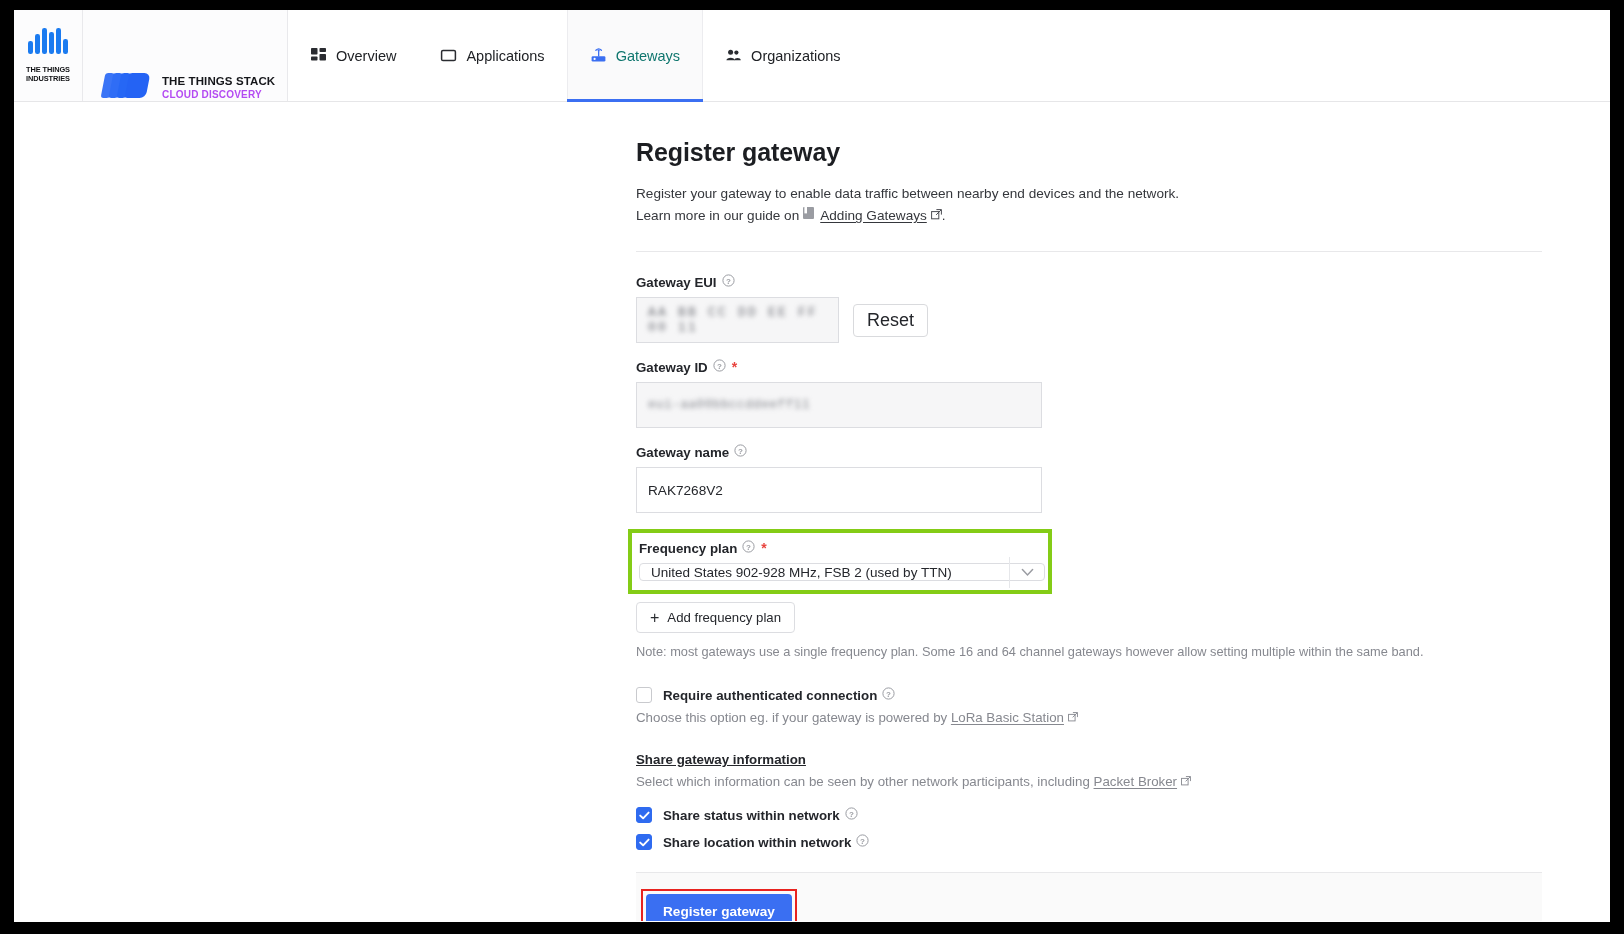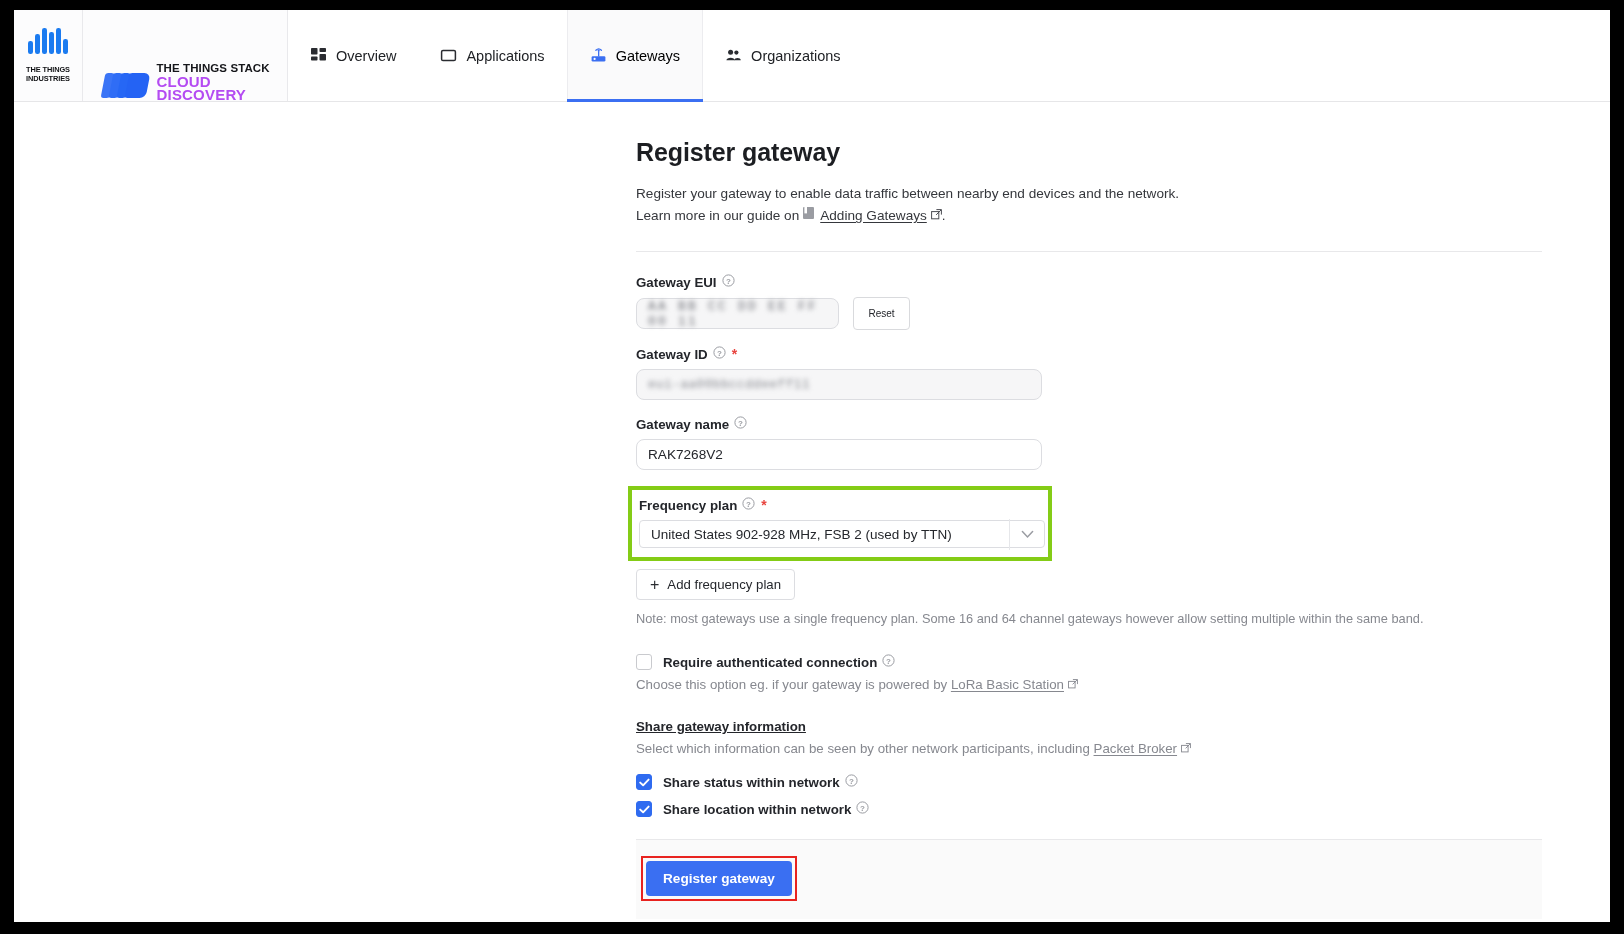--- a/index.html
+++ b/index.html
@@ -69,33 +69,33 @@
     position: absolute; top: 2px; width: 15px; height: 25px;
     background: #2667f5; border-radius: 3px 9px 9px 3px;
     transform: skewX(-11deg);
   }
   .stack-glyph span:nth-child(1) { left: 0px;  background: #3a74f6; }
   .stack-glyph span:nth-child(2) { left: 8px;  background: #2f6df6; }
   .stack-glyph span:nth-child(3) { left: 16px; background: #2667f5; }
   .stack-glyph span:nth-child(4) { left: 24px; width: 21px; border-radius: 3px 6px 6px 3px; background: #2463f4; }
   .stack-text { line-height: 13px; }
   .stack-l1 { font-size: 11.5px; font-weight: bold; color: #15161a; letter-spacing: 0.1px; }
-  .stack-l2 { font-size: 15px; font-weight: bold; color: #b44bf2; letter-spacing: 0.2px; }
+  .stack-l2 { font-size: 10px; font-weight: bold; color: #b44bf2; letter-spacing: 0.2px; }
 
   .nav-tabs { display: flex; align-items: stretch; }
   .nav-tab {
     display: flex; align-items: center; gap: 9px;
     padding: 4px 22px;
     font-size: 14.5px; color: #202226;
     position: relative;
     cursor: pointer;
     background: transparent;
   }
   .nav-tab.active {
-    color: #000000;
+    color: #0f766e;
     background: #fafafb;
     border-left: 1px solid #ececef;
     border-right: 1px solid #ececef;
   }
   .nav-tab.active::after {
     content: ""; position: absolute; left: -1px; right: -1px; bottom: -1px;
     height: 3px; background: #3b6ff2;
   }
   .nav-ico { width: 17px; height: 17px; display: block; flex: none; }
 
@@ -129,23 +129,23 @@
 
   .field { margin-bottom: 16px; }
   .flabel {
     font-size: 13.3px; font-weight: bold; color: #24262b;
     display: flex; align-items: center; gap: 5px; margin-bottom: 7px;
   }
   .flabel .req { color: #e8443f; font-size: 14px; font-weight: bold; margin-left: 1px; }
   .qmark { display: inline-block; vertical-align: -2px; }
 
   .inp {
-    height: 31px;
+    height: 46px;
     border: 1px solid #dcdde1;
-    border-radius: 8px;
+    border-radius: 0;
     background: #ffffff;
     display: flex;
     align-items: center;
     padding: 0 11px;
     font-size: 13.6px;
     color: #25272c;
   }
   .inp.readonly { background: #f6f6f7; }
 
   .eui-row { display: flex; align-items: center; gap: 14px; }
@@ -166,41 +166,41 @@
     letter-spacing: 0.6px;
     user-select: none;
   }
   .btn-reset {
     height: 33px;
     min-width: 57px;
     padding: 0 13px;
     border: 1px solid #d9dadd;
     border-radius: 4px;
     background: #ffffff;
-    font-size: 10px;
+    font-size: 18px;
     color: #24262b;
     font-family: "Liberation Sans", sans-serif;
     cursor: pointer;
   }
 
   .inp-wide { width: 406px; }
 
   
   .hl-box {
     border: 4px solid #84cc16;
     padding: 7px 20px 9px 7px;
     width: 424px;
     margin-left: -8px;
     margin-top: 6px;
     margin-bottom: 8px;
   }
   .hl-box .flabel { margin-bottom: 7px; }
 
   .select {
-    height: 28px;
+    height: 18px;
     width: 406px;
     border: 1px solid #dcdde1;
     border-radius: 4px;
     background: #ffffff;
     display: flex;
     align-items: center;
     padding: 0 0 0 11px;
     font-size: 13.5px;
     color: #25272c;
     cursor: pointer;

